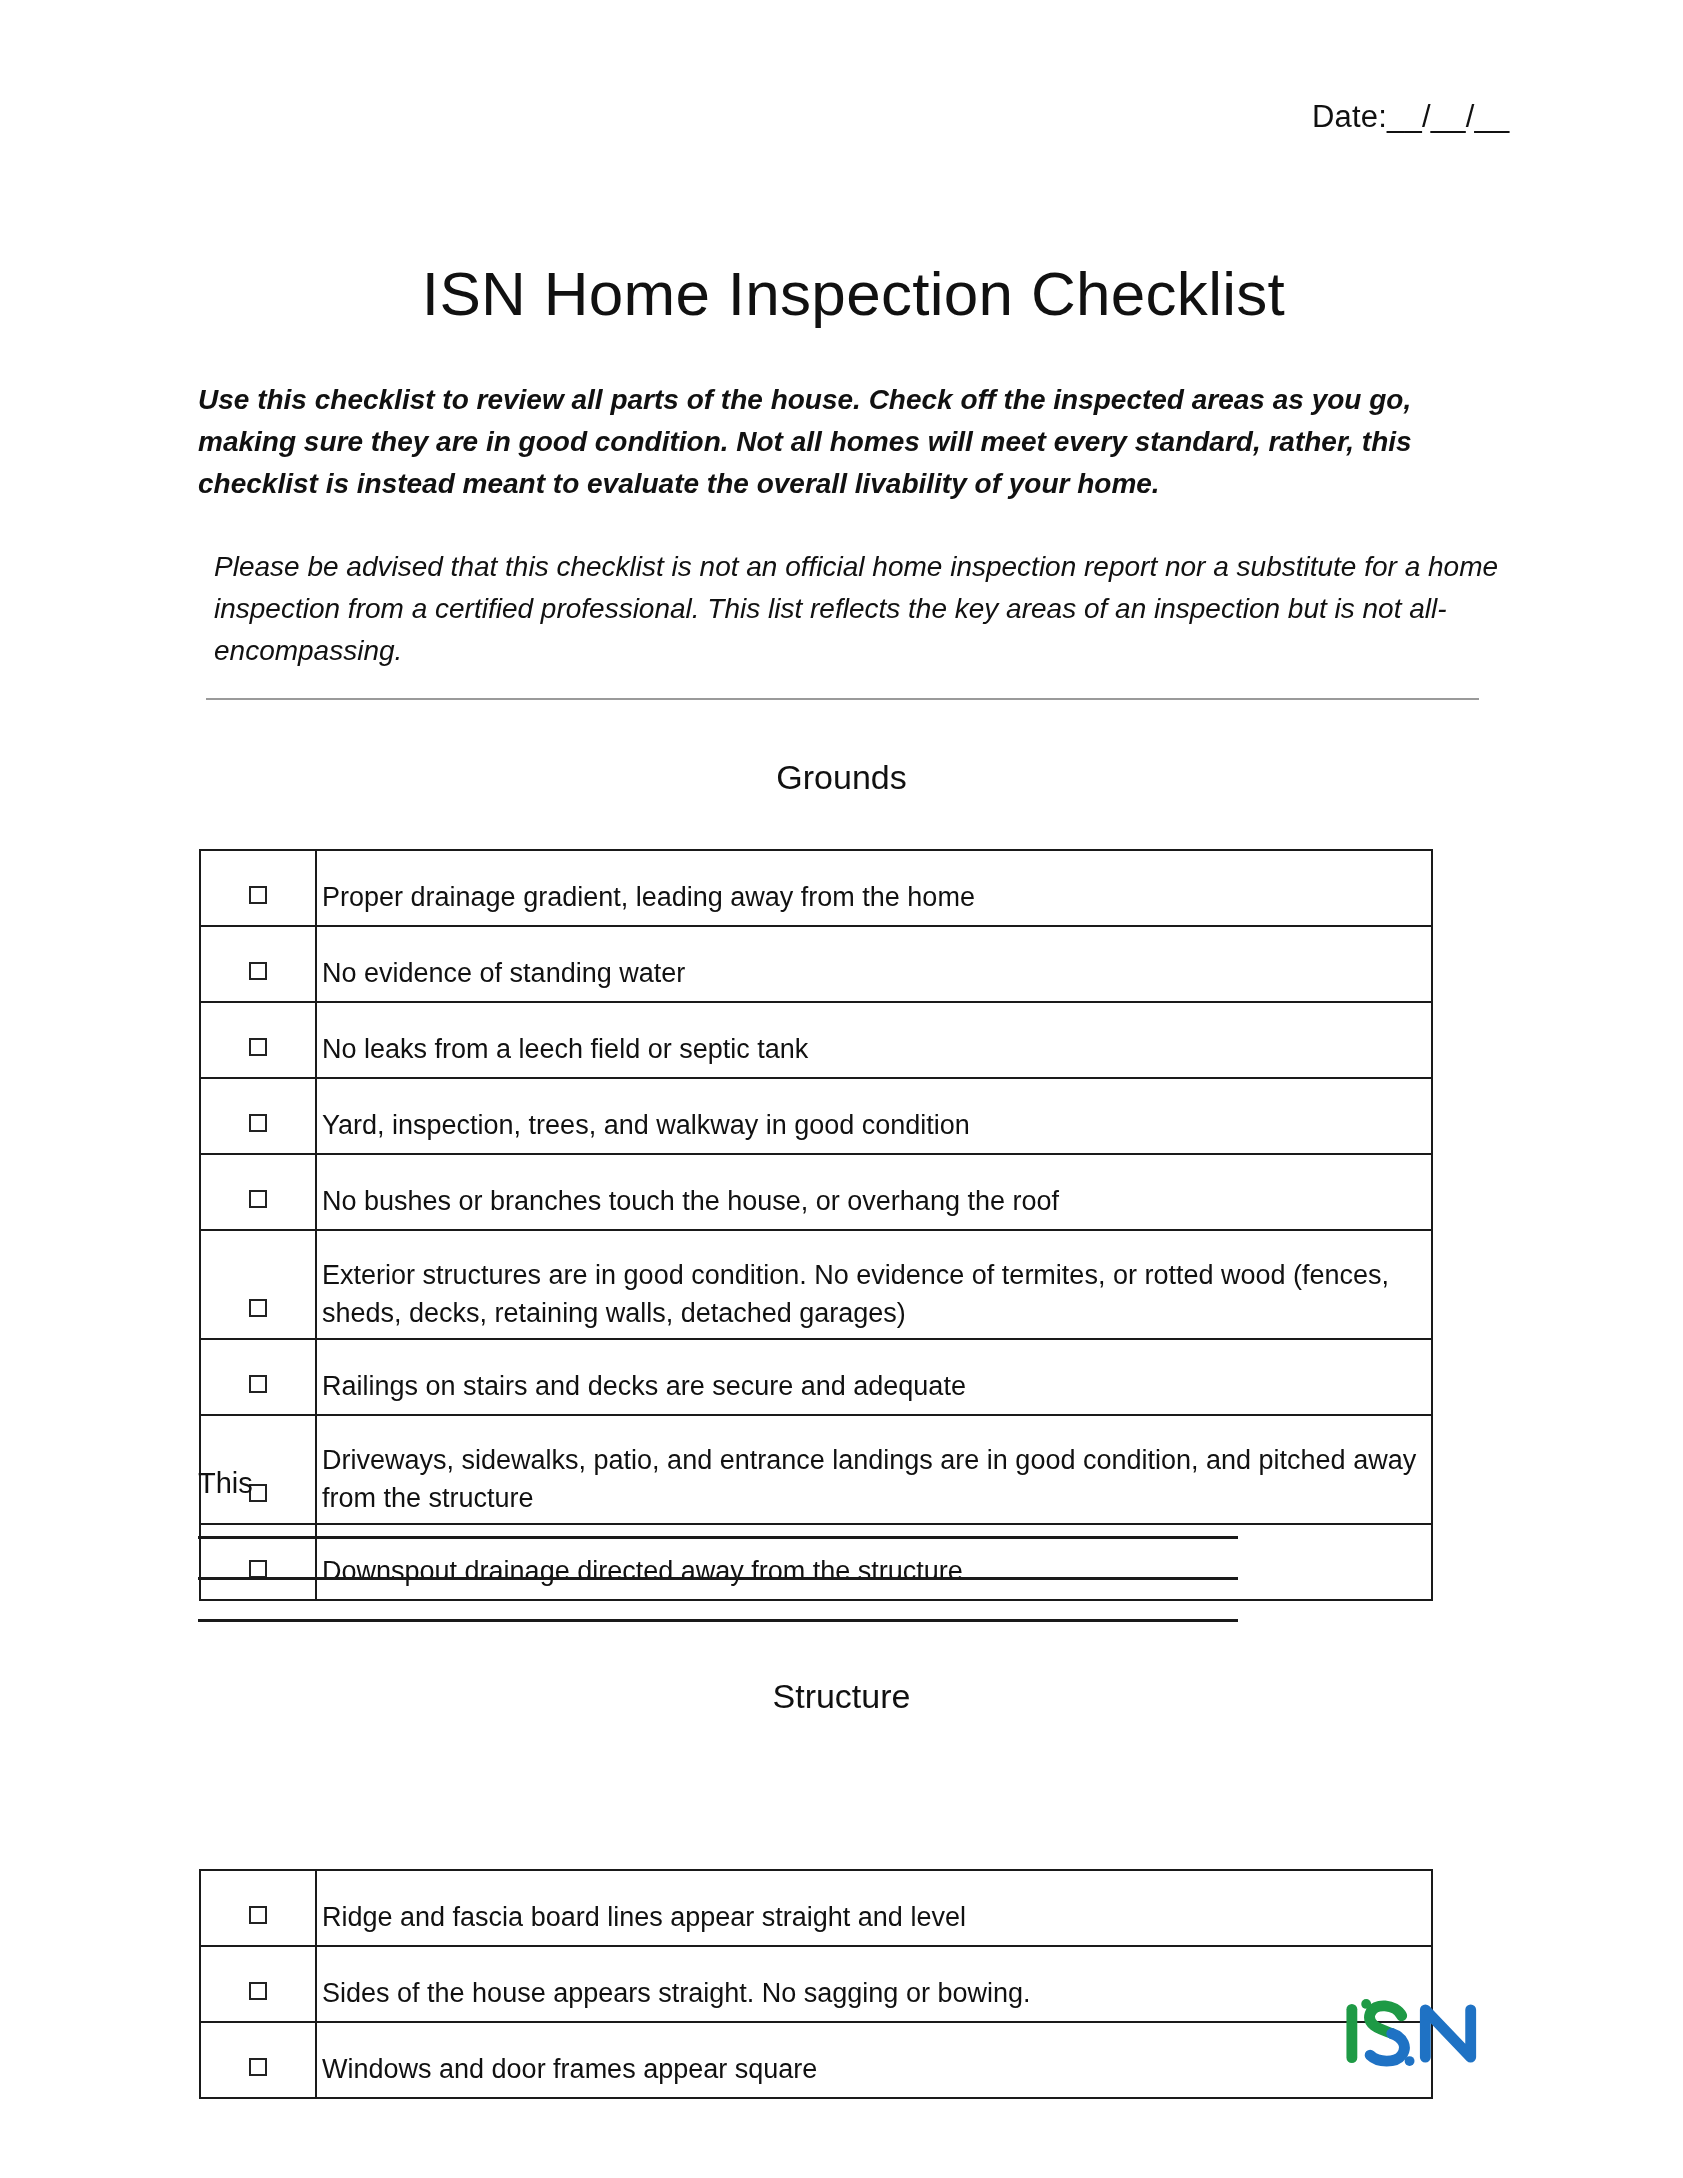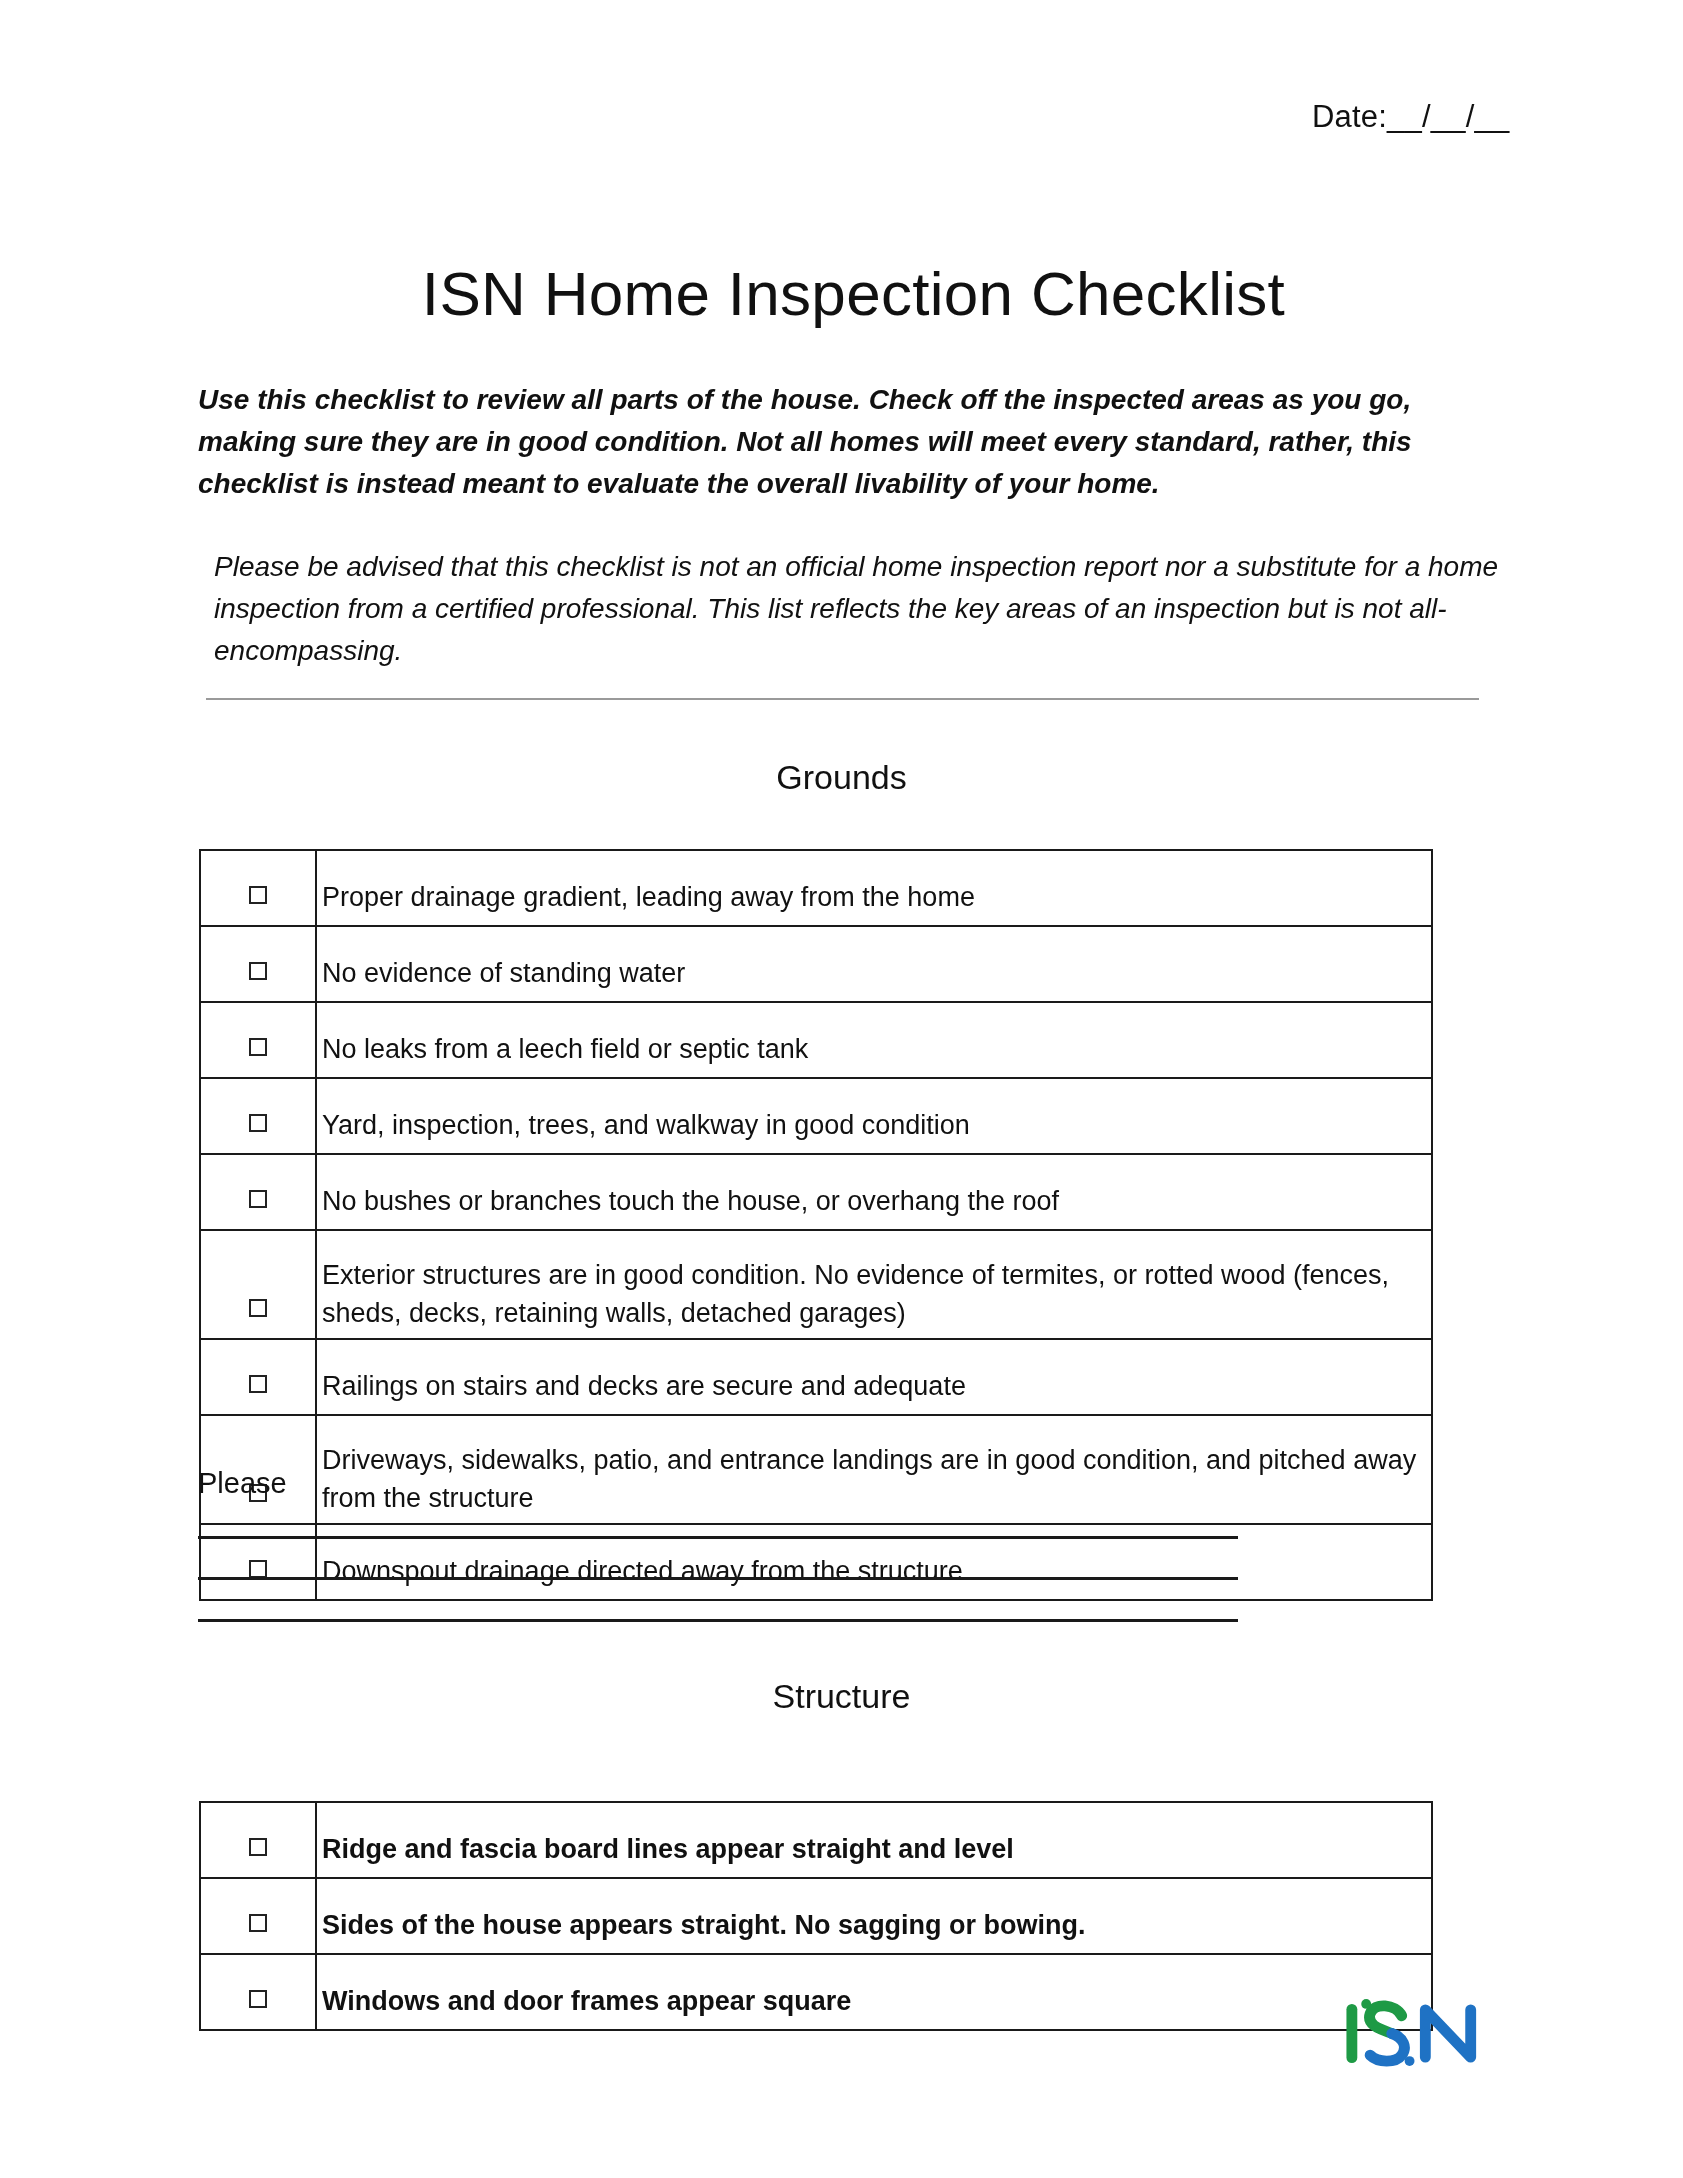--- a/index.html
+++ b/index.html
@@ -16,21 +16,21 @@
   .grounds-title { top: 758px; }
   .structure-title { top: 1677px; }
   table.check { position: absolute; left: 199px; width: 1234px; border-collapse: collapse; }
   table.check td { border: 2.5px solid #1a1a1a; padding: 0; font-size: 27px; }
   table.check td.box-cell { width: 114px; text-align: center; vertical-align: bottom; padding-bottom: 14px; }
   table.check td.text-cell { padding: 24px 4px 6px 5px; line-height: 38px; }
   table.check tr.single td { height: 44px; }
   table.check tr.double td { height: 77px; }
   .checkbox { display: inline-block; width: 18px; height: 18px; border: 2px solid #222; box-sizing: border-box; background: #fff; }
   .grounds-table { top: 849px; }
-  .structure-table { top: 1801px; font-weight: bold; }
+  .structure-table { top: 1869px; }
   .notes-label { left: 198px; top: 1467px; font-size: 29px; }
   .note-line { left: 198px; width: 1040px; height: 2.5px; background: #1a1a1a; }
   .nl1 { top: 1536px; } .nl2 { top: 1577px; } .nl3 { top: 1619px; }
   .logo { left: 1344px; top: 1998px; width: 139px; height: 71px; }
 </style>
 </head>
 <body>
 
 <div class="abs date">Date:__/__/__</div>
 
@@ -77,21 +77,21 @@
       <td class="box-cell"><span class="checkbox"></span></td>
       <td class="text-cell">Driveways, sidewalks, patio, and entrance landings are in good condition, and pitched away from the structure</td>
     </tr>
     <tr class="single">
       <td class="box-cell"><span class="checkbox"></span></td>
       <td class="text-cell">Downspout drainage directed away from the structure</td>
     </tr>
   </tbody>
 </table>
 
-<div class="abs notes-label">Please</div>
+<div class="abs notes-label">This</div>
 <div class="abs note-line nl1"></div>
 <div class="abs note-line nl2"></div>
 <div class="abs note-line nl3"></div>
 
 <h2 class="abs section-title structure-title">Structure</h2>
 
 <table class="check structure-table">
   <tbody>
     <tr class="single">
       <td class="box-cell"><span class="checkbox"></span></td>

